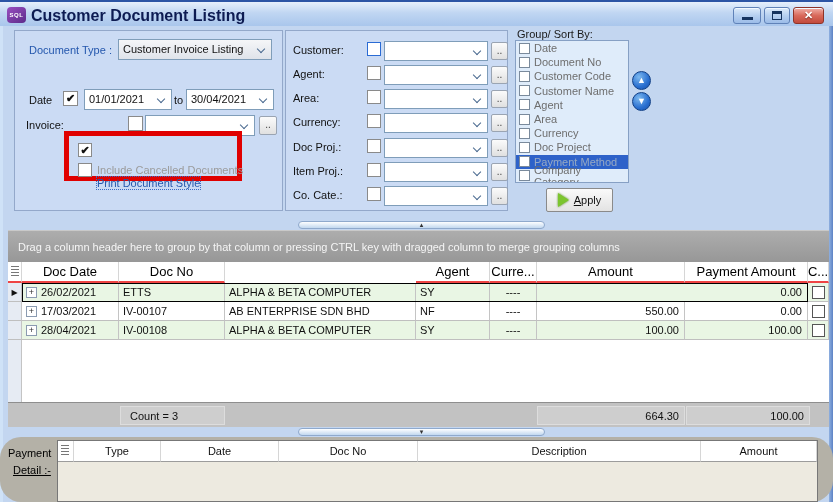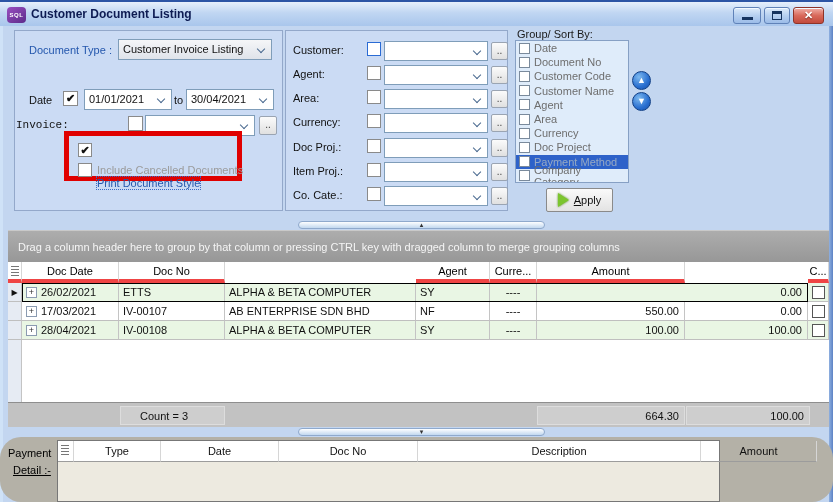--- a/index.html
+++ b/index.html
@@ -8,21 +8,21 @@
 
   .window { position:relative; width:833px; height:502px; background:#c3d6f0; overflow:hidden; }
 
   
   .titlebar { position:absolute; left:0; top:0; width:833px; height:26px;
     background:linear-gradient(180deg,#e6f0fc 0%,#c0d6f2 45%,#a9c6ec 100%);
     border-top:2px solid #2c55a5; }
   .app-icon { position:absolute; left:7px; top:5px; width:19px; height:16px; border-radius:4px;
     background:linear-gradient(145deg,#9a4fc0,#5c2a8a); color:#fff; font-size:6px; font-weight:bold;
     text-align:center; line-height:16px; letter-spacing:0.5px; }
-  .title-text { position:absolute; left:31px; top:5px; font-size:12px; font-weight:bold; color:#0d1b52; }
+  .title-text { position:absolute; left:31px; top:5px; font-size:16px; font-weight:bold; color:#0d1b52; }
   .winbtn { position:absolute; top:5px; height:17px; border-radius:3px; border:1px solid #5f82b8;
     background:linear-gradient(180deg,#ddebfa 0%,#b6d0f0 50%,#9cbce8 100%);
     display:flex; align-items:center; justify-content:center; box-shadow:inset 0 1px 0 #f3f9ff; }
   .winbtn.min  { left:733px; width:28px; }
   .winbtn.max  { left:764px; width:26px; }
   .winbtn.close{ left:793px; width:31px; border-color:#8e3328;
     background:linear-gradient(180deg,#f0b0a8 0%,#d96a5c 50%,#c24a3c 100%); }
   .glyph-min { width:11px; height:3px; background:#16345f; margin-top:6px; }
   .glyph-max { width:10px; height:9px; border:1px solid #16345f; border-top-width:3px; background:transparent; }
   .glyph-close { color:#fff; font-weight:bold; font-size:11px; line-height:11px; text-shadow:0 1px 1px #7a2017; }
@@ -84,22 +84,22 @@
   .splitter-pill.s1 { top:221px; }
   .splitter-pill.s2 { top:428px; }
 
   
   .grid-white { position:absolute; left:8px; top:262px; width:821px; height:140px; background:#fff; }
   .groupbar { position:absolute; left:8px; top:230px; width:821px; height:32px;
     background:linear-gradient(#adadad,#979797); color:#f5f5f5; line-height:32px; padding-left:10px;
     border-top:1px solid #c9c9c9; }
   .ghead { position:absolute; left:8px; top:262px; width:821px; height:21px; background:#fff; }
   .gcell { position:absolute; top:0; height:100%; display:flex; align-items:center; }
-  .ghead .gcell { justify-content:center; border-right:1px solid #d6d6d6; border-bottom:4px solid #ef4444;
-    font-size:11px; color:#000; overflow:hidden; white-space:nowrap; }
+  .ghead .gcell { justify-content:center; border-right:1px solid #d6d6d6; border-bottom:2px solid #ef4444;
+    font-size:13px; color:#000; overflow:hidden; white-space:nowrap; }
   .col-ind{left:0;width:14px} .col-date{left:14px;width:97px} .col-docno{left:111px;width:106px}
   .col-company{left:217px;width:191px} .col-agent{left:408px;width:74px} .col-curr{left:482px;width:47px}
   .col-amount{left:529px;width:148px} .col-payment{left:677px;width:123px} .col-c{left:800px;width:21px}
 
   .rowline { position:absolute; left:8px; width:821px; height:19px; }
   .rowline.green { background:#e9f6e4; }
   .rowline.white { background:#ffffff; }
   .rowline .gcell { border-right:1px solid #c4c4c4; border-bottom:1px solid #bfbfbf; white-space:nowrap; overflow:hidden; }
   .rowline .ind { background:#e6ebf3; justify-content:center; }
   .rowline .left-al { padding-left:4px; }
@@ -108,33 +108,33 @@
   .focus-rect { position:absolute; left:14px; top:0; width:786px; height:19px; border:1px solid #000; pointer-events:none; }
   .expand { display:inline-block; width:11px; height:11px; border:1px solid #8a9ab0; background:#fff;
     font-size:9px; line-height:9px; text-align:center; color:#333; margin-right:4px; flex:0 0 auto; }
   .pointer { font-size:8px; color:#111; }
   .rowcb { width:13px; height:13px; background:#fff; border:1px solid #555; }
   .ind-strip { position:absolute; left:8px; top:340px; width:14px; height:62px; background:#e6ebf3; border-right:1px solid #c4c4c4; }
 
   .gfooter { position:absolute; left:8px; top:402px; width:821px; height:25px; background:#c2c2c2; border-top:1px solid #8e8e8e; }
   .fcell { position:absolute; top:3px; height:19px; background:#cecece; border:1px solid #dddddd;
     display:flex; align-items:center; }
-  .fcell.count { left:112px; width:105px; padding-left:19px; }
+  .fcell.count { left:112px; width:105px; padding-left:9px; }
   .fcell.amt { left:529px; width:148px; justify-content:flex-end; padding-right:5px; }
   .fcell.pay { left:678px; width:124px; justify-content:flex-end; padding-right:5px; }
 
   .burger { position:absolute; left:3px; top:4px; width:8px; height:10px;
     background:repeating-linear-gradient(180deg,#777 0 1px,transparent 1px 3px); }
 
   
   .bottom-zone { position:absolute; left:0; top:437px; width:833px; height:65px; background:#b4b1a7;border-radius:21px; }
   .pay-lbl { position:absolute; color:#000; }
   .pay-lbl.l1 { left:8px; top:10px; }
   .pay-lbl.l2 { left:13px; top:27px; text-decoration:underline; }
-  .grid2 { position:absolute; left:57px; top:3px; width:663px; height:62px; border:1px solid #777; background:#edeae0; }
+  .grid2 { position:absolute; left:57px; top:3px; width:761px; height:62px; border:1px solid #777; background:#edeae0; }
   .g2head { position:absolute; left:0; top:0; width:100%; height:21px; background:#fff; }
   .g2head .gcell { justify-content:center; border-right:1px solid #d6d6d6; border-bottom:1px solid #9c9c9c; }
   .b-ind{left:0;width:16px} .b-type{left:16px;width:87px} .b-date{left:103px;width:118px}
   .b-docno{left:221px;width:139px} .b-desc{left:360px;width:283px} .b-amount{left:643px;width:116px}
   .nodata { position:absolute; left:0; top:21px; width:100%; height:41px; display:flex;
     align-items:center; justify-content:center; color:#d2cfc3; }
 </style>
 </head>
 <body>
 
@@ -169,21 +169,21 @@
     <div class="combo" style="left:69px;top:58px;width:88px;height:21px;">
       <span class="val">01/01/2021</span>
       <span class="chev"></span>
     </div>
     <span class="lbl" style="left:159px;top:63px;">to</span>
     <div class="combo" style="left:171px;top:58px;width:88px;height:21px;">
       <span class="val">30/04/2021</span>
       <span class="chev"></span>
     </div>
 
-    <span class="lbl" style="left:1px;top:88px;font-family:Liberation Mono, monospace;">Invoice:</span>
+    <span class="lbl" style="left:11px;top:88px;">Invoice:</span>
     <span class="cb" style="left:113px;top:85px;"></span>
     <div class="combo" style="left:130px;top:84px;width:110px;height:21px;">
       <span class="chev"></span>
     </div>
     <span class="browse" style="left:244px;top:85px;width:18px;height:19px;">..</span>
 
     <div class="redbox">
       <span class="cb small" style="left:9px;top:7px;">✔</span>
       <span class="lbl blue focus-dotted" style="left:28px;top:8px;margin-top:33px;">Print Document Style</span>
       <span class="cb small" style="left:9px;top:27px;"></span>
@@ -308,20 +308,21 @@
 
   <div class="ghead">
     <div class="gcell col-ind">
         <span class="burger"></span>
       </div>
     <div class="gcell col-date">Doc Date</div>
     <div class="gcell col-docno">Doc No</div>
     <div class="gcell col-agent">Agent</div>
     <div class="gcell col-curr">Curre...</div>
     <div class="gcell col-amount">Amount</div>
+    <div class="gcell col-payment">Payment Amount</div>
     <div class="gcell col-c">C...</div>
   </div>
 
   <div class="rowline green" style="top:283px;">
     <div class="gcell col-ind ind">
         <span class="pointer">▶</span>
       </div>
     <div class="gcell col-date left-al">
         <span class="expand">+</span>
         <span>26/02/2021</span>

